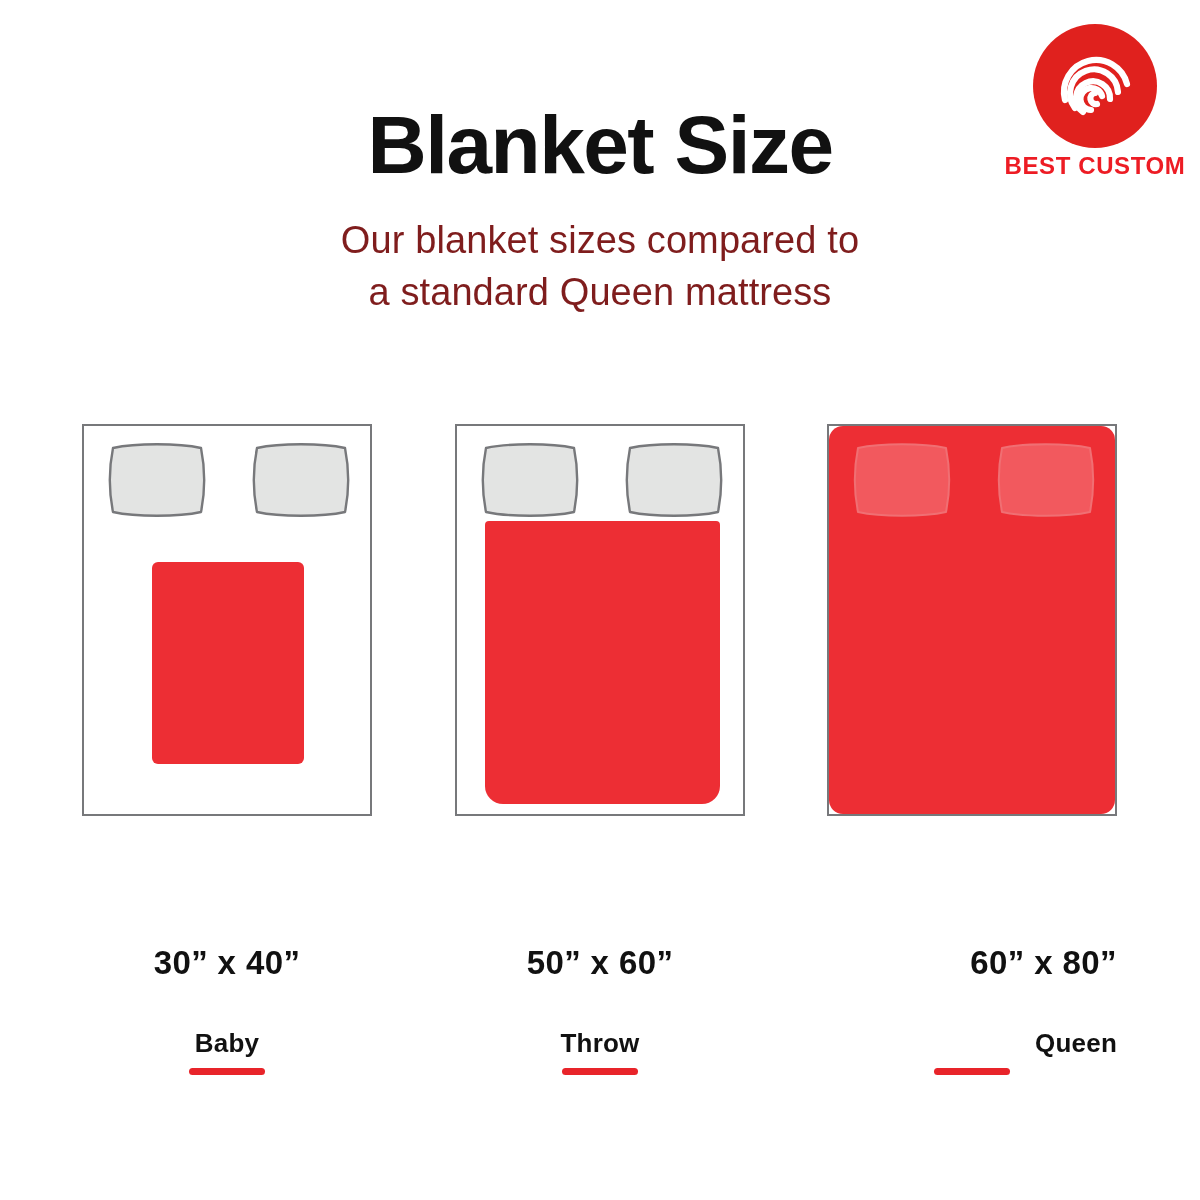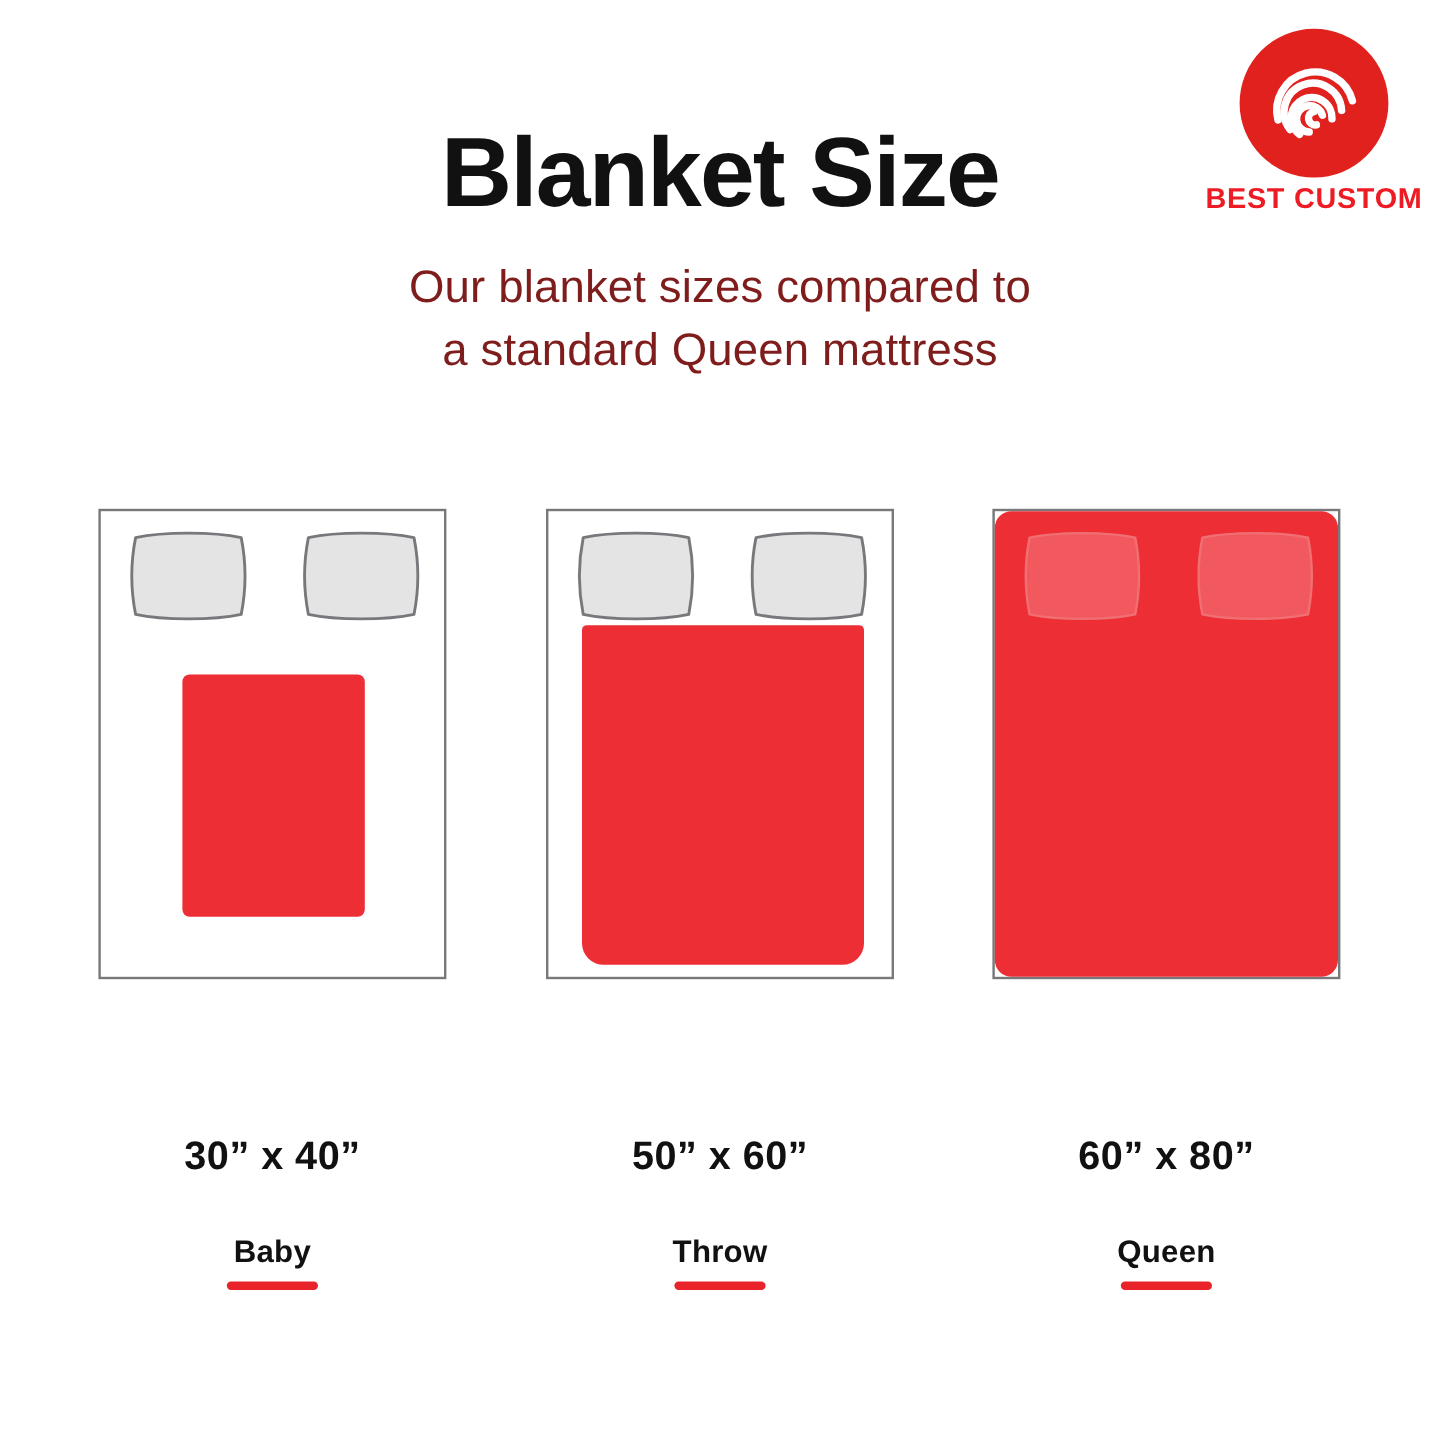--- a/index.html
+++ b/index.html
@@ -227,19 +227,19 @@
     <div class="size-name">Baby</div>
     <div class="rule"></div>
   </div>
 
   <div class="caption-col" style="left:455px;width:290px;">
     <div class="dims">50” x 60”</div>
     <div class="size-name">Throw</div>
     <div class="rule"></div>
   </div>
 
-  <div class="caption-col" style="left:827px;width:290px;">
+  <div class="caption-col" style="left:827px;width:290px;text-align:right;">
     <div class="dims">60” x 80”</div>
     <div class="size-name">Queen</div>
     <div class="rule"></div>
   </div>
 
 </div>
 
 </body></html>

